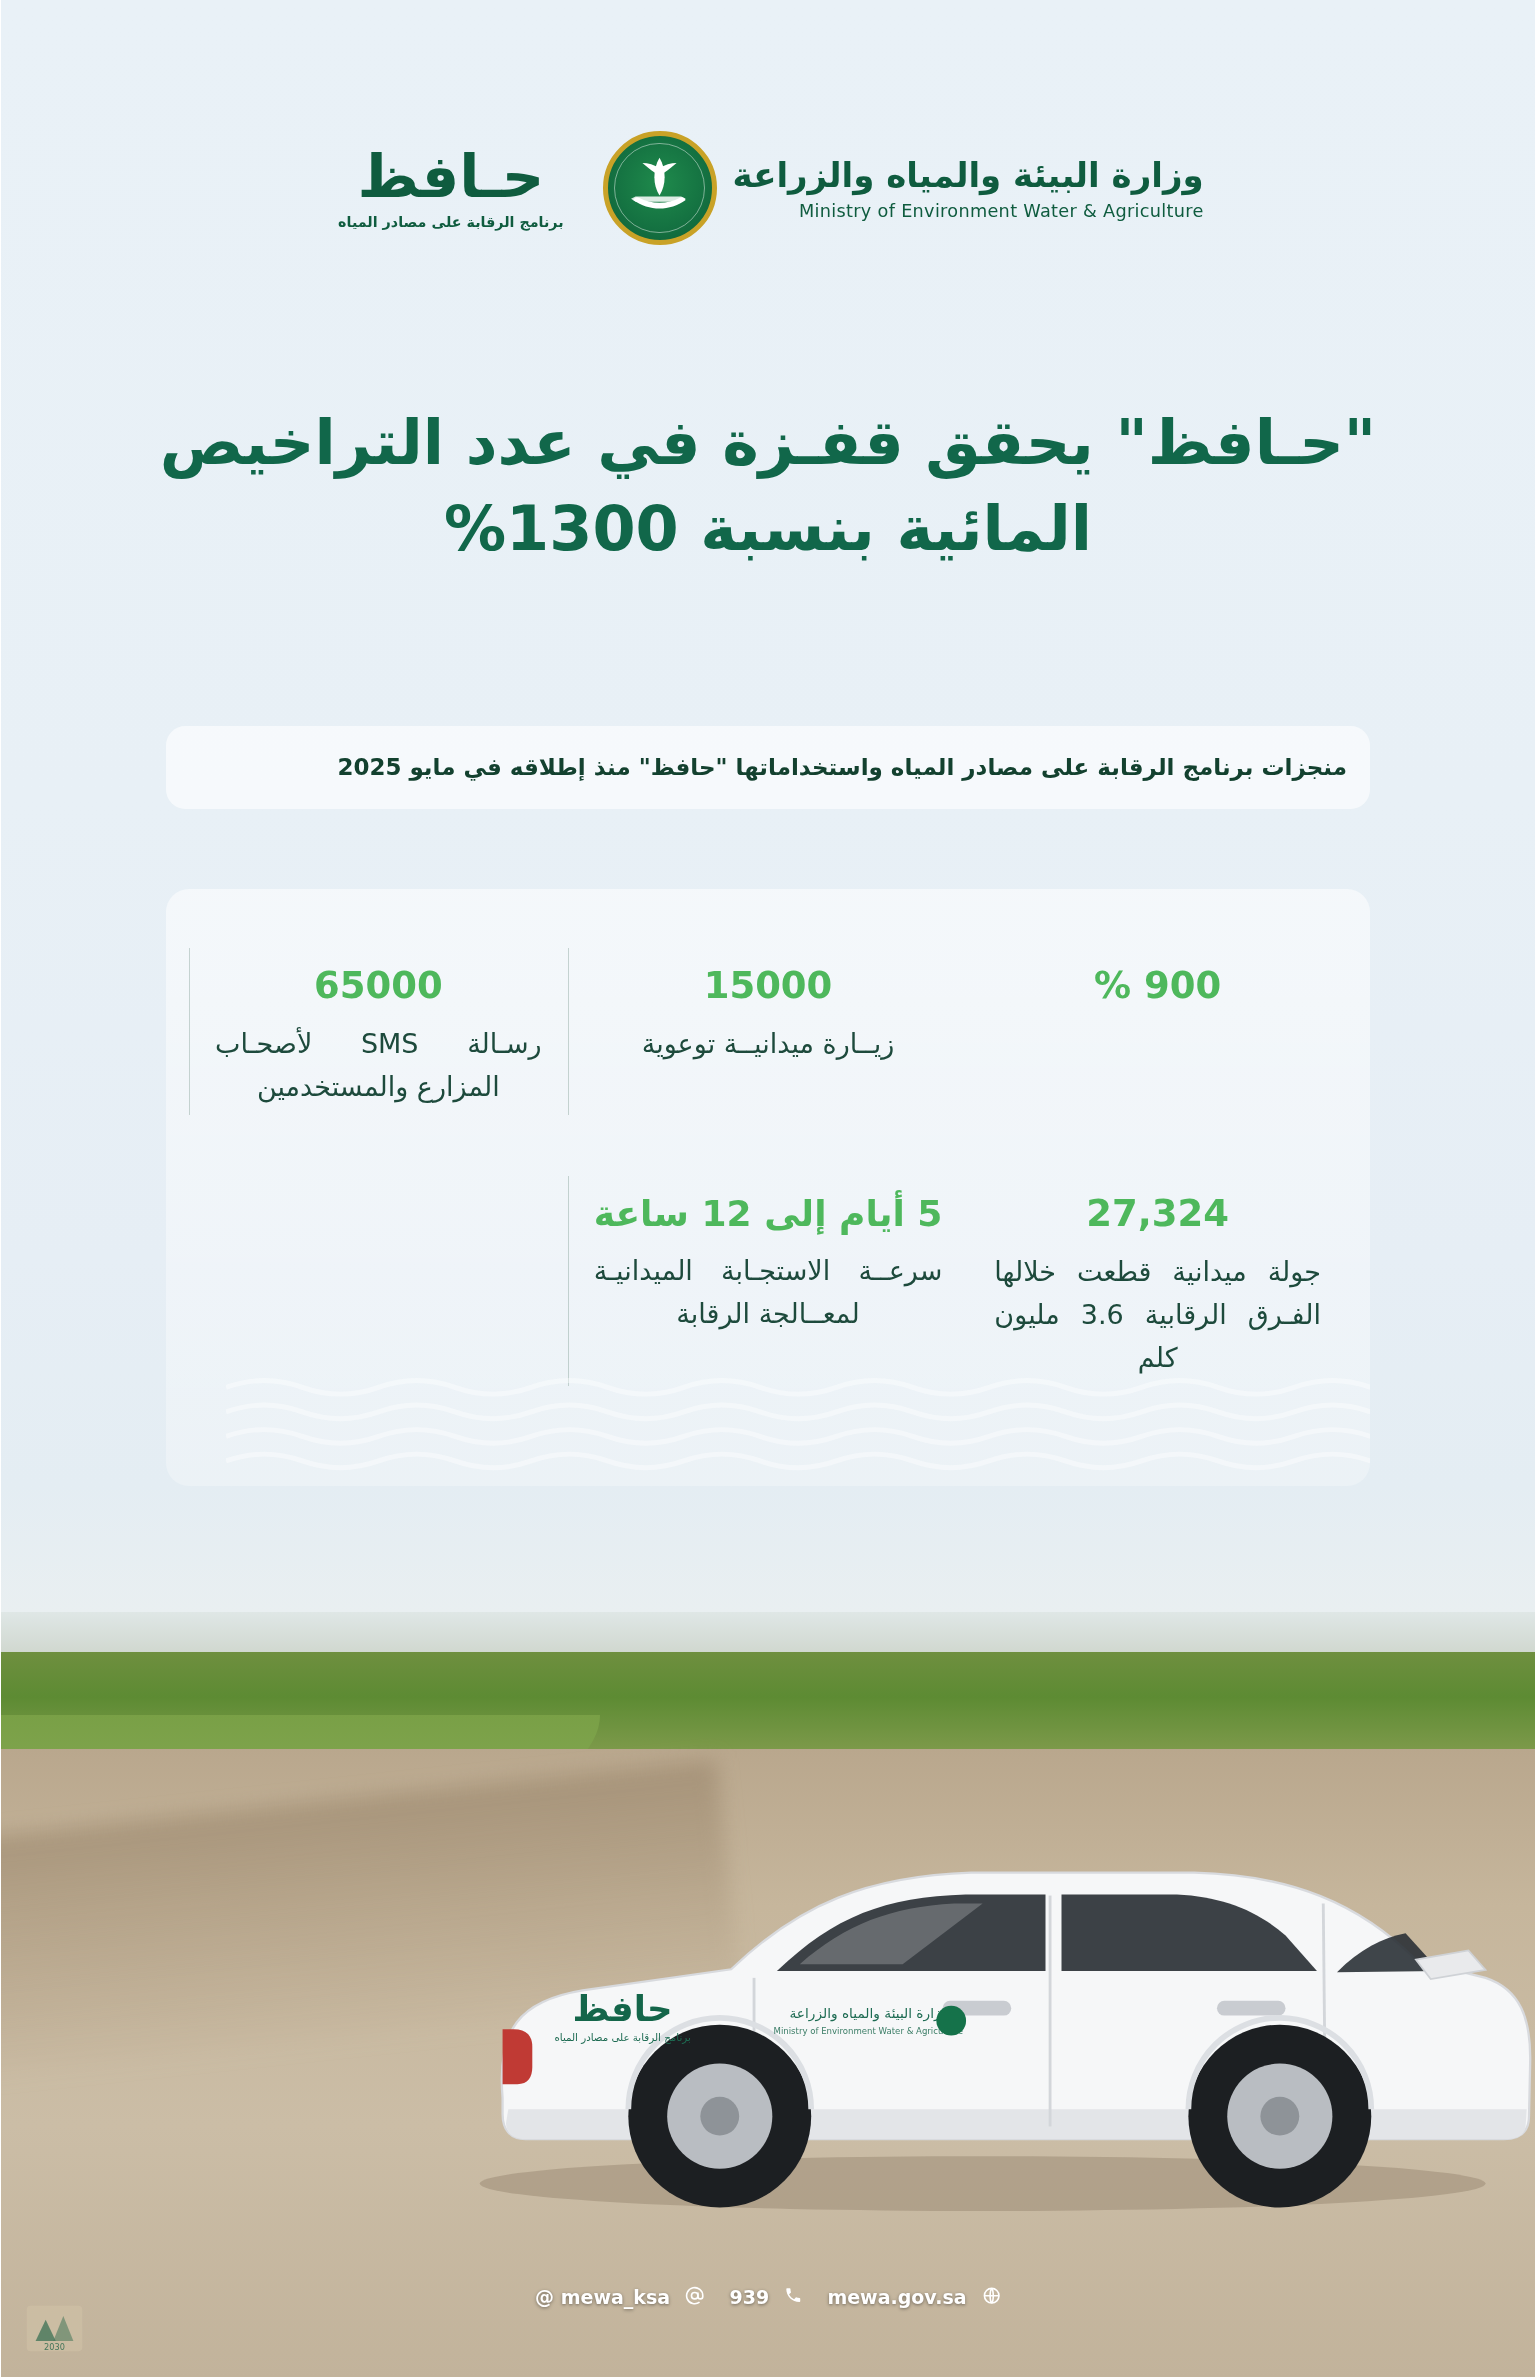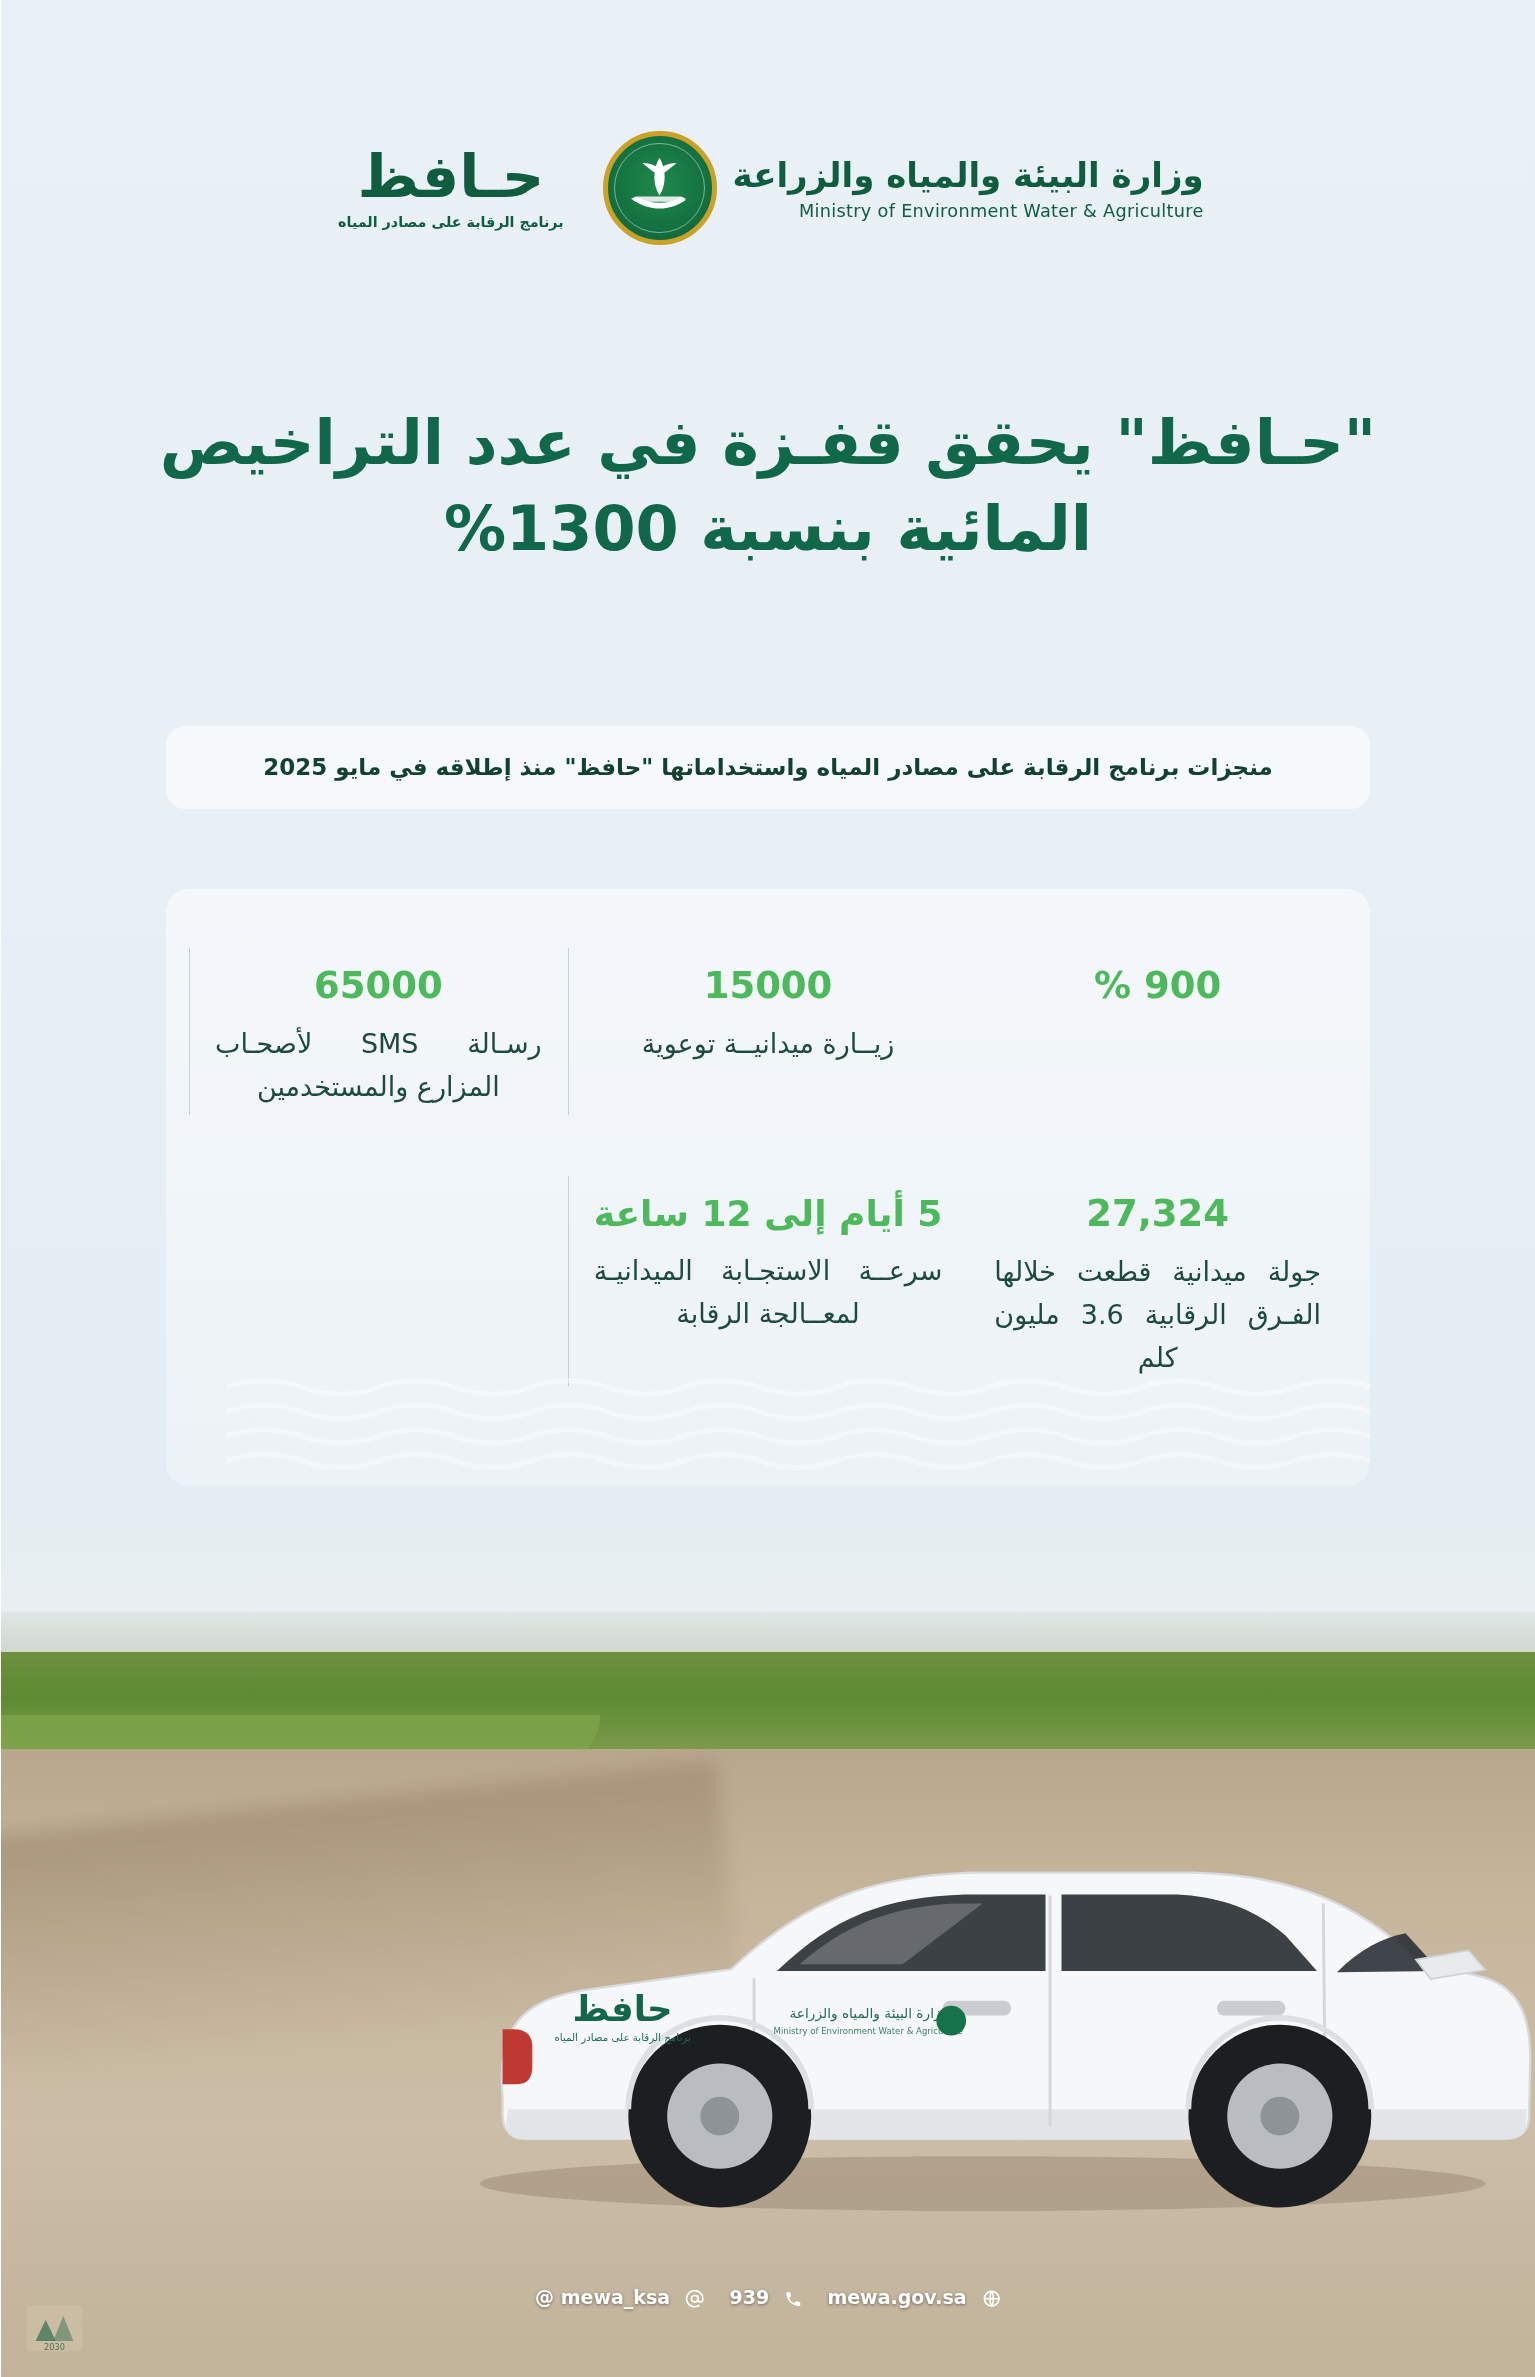--- a/index.html
+++ b/index.html
@@ -109,21 +109,20 @@
   }
 
   
   .subtitle-pill {
     position: absolute;
     top: 726px;
     left: 166px; right: 166px;
     background: rgba(255,255,255,.62);
     border-radius: 19.4px;
     padding: 24px 23px;
-    text-align: center;
     color: #13412f;
     font-size: 23px;
     font-weight: 700;
     line-height: 1.5;
   }
 
   
   .stats-card {
     position: absolute;
     top: 889px;
@@ -236,21 +235,21 @@
     justify-content: center;
     gap: 25px;
     color: #ffffff;
     font-size: 19px;
     font-weight: 700;
     text-shadow: 0 1.1px 3.4px rgba(0,0,0,.45);
   }
   .footer .item {
     display: flex;
     flex-direction: row-reverse;
-    align-items: flex-end;
+    align-items: flex-start;
     gap: 15px;
     direction: ltr;
   }
   .footer .ico { display: inline-flex; }
 
   
   .vision-logo {
     position: absolute;
     left: 23px; bottom: 17px;
     width: 63px; height: 63px;

